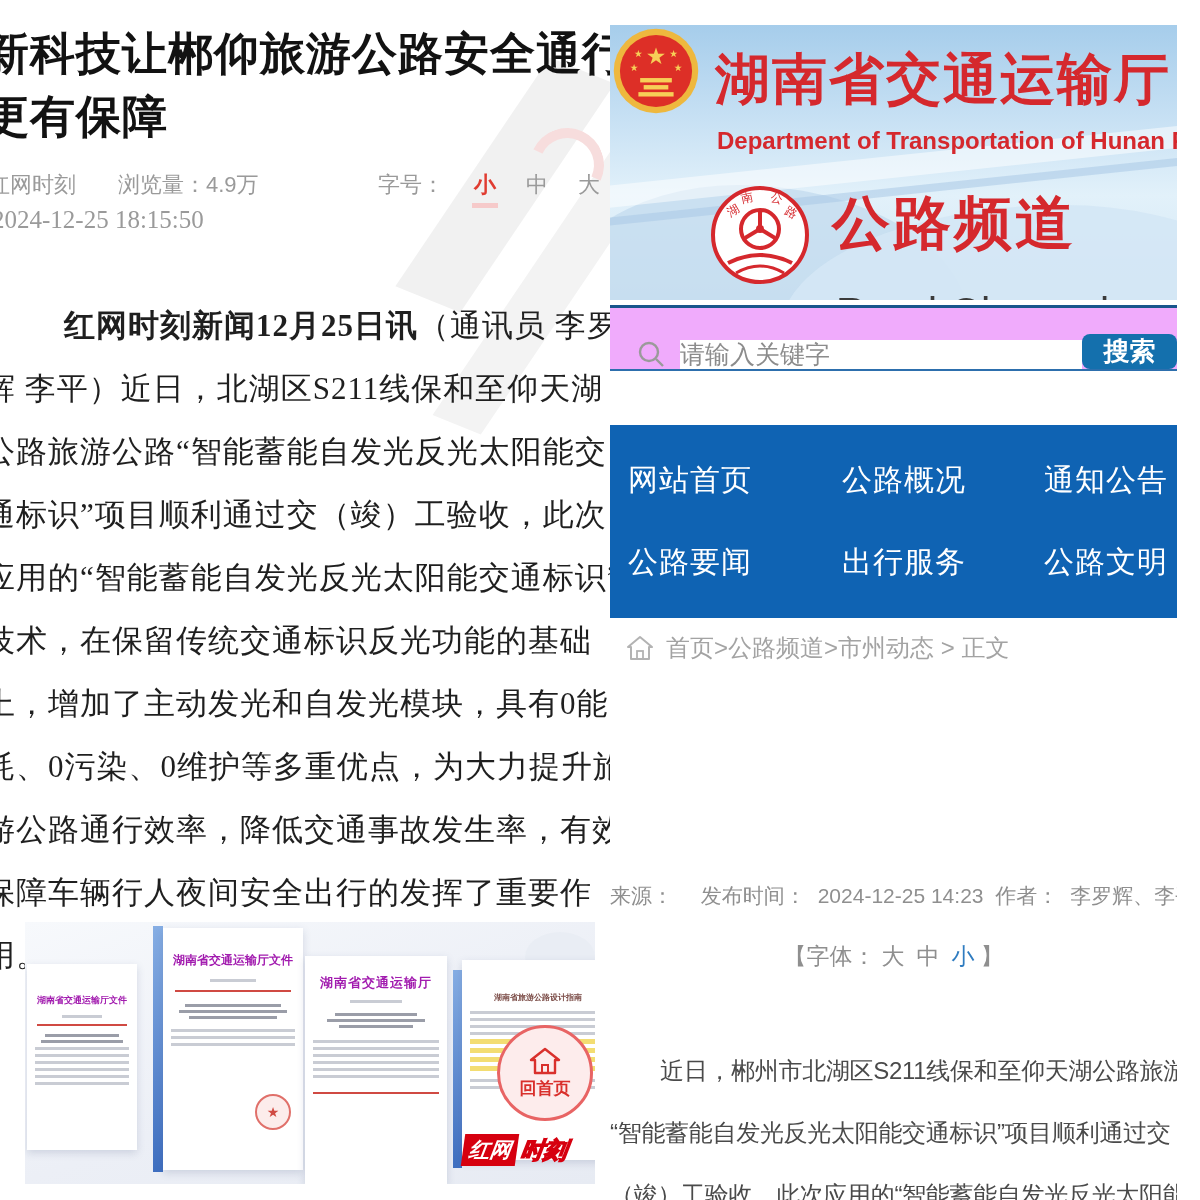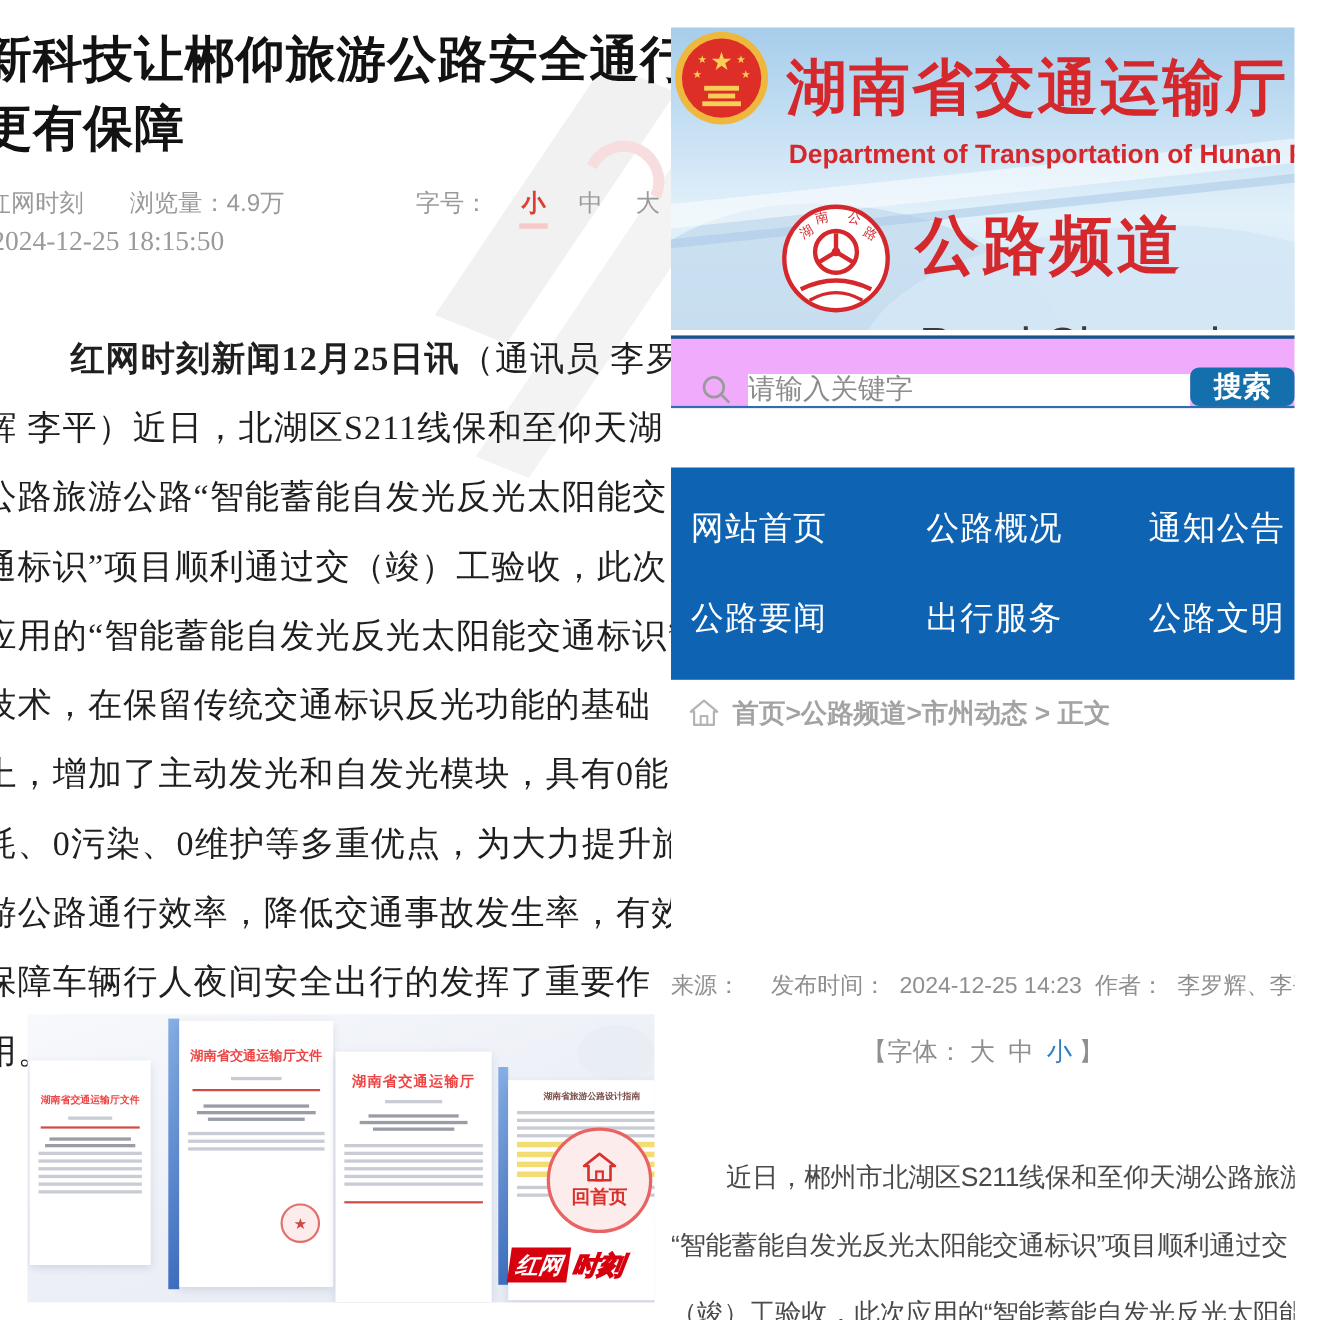--- a/index.html
+++ b/index.html
@@ -27,21 +27,21 @@
 
   .l-body { position:absolute; left:-16px; top:294px; width:700px; }
   .l-body-line { font-family:"Liberation Serif", serif; font-size:31px; line-height:63px; color:#1f1f1f; white-space:nowrap; letter-spacing:1px; }
   .l-body-line .bold { font-weight:bold; }
   .l-body-line.indent { padding-left:80px; }
 
   
   .l-figure { position:absolute; left:25px; top:922px; width:570px; height:262px; overflow:hidden; background:linear-gradient(160deg,#f7f9fc 0%,#eceff6 55%,#e7ebf3 100%); }
   .fig-blob { position:absolute; left:500px; top:10px; width:70px; height:50px; background:#e9edf4; border-radius:50%; }
   .paper { position:absolute; background:#fff; box-shadow:0 3px 8px rgba(60,80,120,.18); }
-  .p-title { color:#ef4444; font-weight:bold; text-align:center; white-space:nowrap; }
+  .p-title { color:#a21caf; font-weight:bold; text-align:center; white-space:nowrap; }
   .tline { height:3px; background:#c9ccd4; margin:4px 8px; }
   .tline.dark { background:#9a9da8; }
   .tline.red { background:#d04a43; height:2px; }
   .tline.yellow { background:#f3dd72; height:5px; }
   .spine { position:absolute; width:10px; background:linear-gradient(180deg,#86aee4,#3f6fc0); }
   .seal { position:absolute; width:36px; height:36px; border:2px solid #e0706a; border-radius:50%; background:rgba(235,120,110,.14); color:#d04a43; font-size:14px; display:flex; align-items:center; justify-content:center; }
   .home-circle { position:absolute; left:472px; top:103px; width:96px; height:96px; border-radius:50%; background:#fdecec; border:3px solid #e86464; display:flex; flex-direction:column; align-items:center; justify-content:center; cursor:pointer; }
   .home-circle span { color:#d9302c; font-size:17px; font-weight:bold; margin-top:2px; }
   .rednet-logo { position:absolute; left:438px; top:212px; display:flex; align-items:center; transform:skewX(-8deg); }
   .rednet-box { background:#d6000f; color:#fff; font-weight:bold; font-style:italic; font-size:21px; padding:2px 6px; }
@@ -66,21 +66,21 @@
   .search-row { position:absolute; left:0; top:305px; width:567px; height:66px; background:#f0abfc; border-top:3px solid #18558c; border-bottom:2px solid #2d6fad; display:flex; align-items:flex-end; }
   .search-field { flex:1; display:flex; align-items:center; }
   .search-icon { margin-left:26px; flex:none; }
   .search-input { border:none; outline:none; flex:1; font-size:25px; color:#333; margin-left:14px; font-family:"Liberation Sans", sans-serif; }
   .search-input::placeholder { color:#8c8c8c; }
   .search-btn { width:95px; background:#1470ad; color:#fff; font-size:26px; font-weight:bold; border:none; border-radius:8px; cursor:pointer; font-family:"Liberation Sans", sans-serif; }
 
   .nav-panel { position:absolute; left:0; top:425px; width:567px; height:193px; background:#0f63b3; display:grid; grid-template-columns:214px 202px 1fr; grid-template-rows:1fr 1fr; align-items:center; padding:14px 0 14px 18px; }
   .nav-item { color:#ffffff; font-size:30px; letter-spacing:1px; cursor:pointer; white-space:nowrap; }
 
-  .breadcrumb { position:absolute; left:16px; top:632px; display:flex; align-items:center; cursor:pointer;font-weight:bold; }
+  .breadcrumb { position:absolute; left:16px; top:632px; display:flex; align-items:center; cursor:pointer; }
   .breadcrumb-text { margin-left:12px; color:#a3a3a3; font-size:24px; white-space:nowrap; }
 
   .r-title { position:absolute; left:0; top:726px; width:567px; text-align:center; }
   .r-title-line { font-weight:bold; font-size:39px; line-height:55px; color:#2d2d2d; letter-spacing:1px; }
 
   .r-meta { position:absolute; left:0; top:882px; width:567px; text-align:center; color:#8f8f8f; font-size:21px; white-space:nowrap; }
   .r-meta span { margin-right:6px; }
   .r-meta .gap { margin-right:22px; }
 
   .r-fontctl { position:absolute; left:0; top:941px; width:567px; text-align:center; color:#8f8f8f; font-size:23px; }
@@ -174,21 +174,21 @@
         <div class="tline" style="margin-top:12px;"></div>
           <div class="tline"></div>
           <div class="tline"></div>
           <div class="tline"></div>
           <div class="tline"></div>
           <div class="tline"></div>
         <div class="tline red" style="margin-top:14px;"></div>
       </div>
 
       <div class="spine" style="left:428px; top:48px; width:9px; height:198px;"></div>
-      <div class="paper" style="left:437px; top:60px; width:152px; height:200px; padding-top:9px;">
+      <div class="paper" style="left:437px; top:38px; width:152px; height:200px; padding-top:32px;">
         <div class="p-title" style="font-size:8px; color:#7a4a45;">湖南省旅游公路设计指南</div>
         <div class="tline" style="margin-top:8px;"></div>
           <div class="tline"></div>
           <div class="tline"></div>
           <div class="tline"></div>
         <div class="tline yellow"></div>
           <div class="tline yellow"></div>
           <div class="tline yellow"></div>
           <div class="tline yellow"></div>
         <div class="tline" style="margin-top:8px;"></div>

